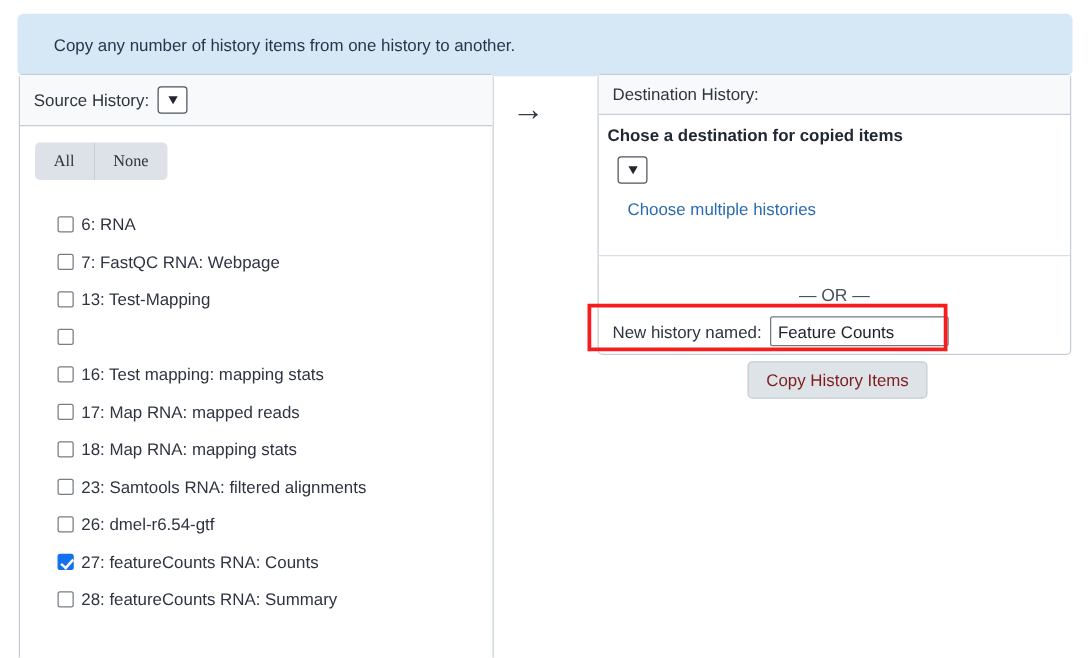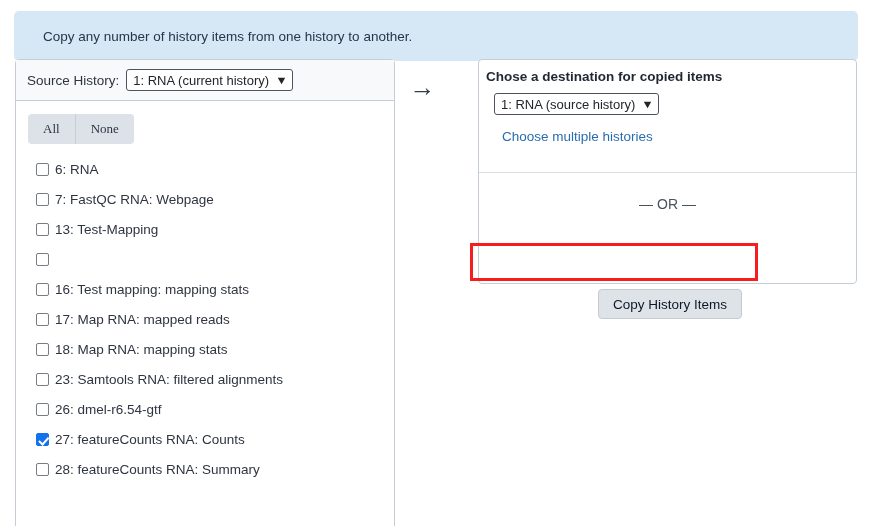--- a/index.html
+++ b/index.html
@@ -103,21 +103,21 @@
     border-radius: 4px 0 0 4px;
     border-right: 1px solid #c9ced5;
   }
   .seg-btn:last-child {
     border-radius: 0 4px 4px 0;
   }
 
   
   #history-item-list {
     list-style: none;
-    margin: 8px;
+    margin: 18px;
     padding: 0;
   }
   .history-item {
     display: flex;
     align-items: flex-start;
     height: 30px;
     gap: 6px;
   }
   .cb {
     width: 13px;
@@ -261,37 +261,36 @@
     position: absolute;
     left: 598px;
     top: 289px;
     height: 30px;
     padding: 0 14px;
     background: #dee3e8;
     border: 1px solid #c4cbd2;
     border-radius: 4px;
     font-family: "Liberation Sans", sans-serif;
     font-size: 13.5px;
-    color: #0f172a;
+    color: #7f1d1d;
     cursor: pointer;
   }
 </style>
 </head>
 <body>
 
 <div id="info-banner">
   <span>Copy any number of history items from one history to another.</span>
 </div>
 
 <div id="source-panel">
 
   <div id="source-panel-header">
     <span id="source-history-label">Source History:</span>
     <span class="select-box">
-      <span>1: RNA (current history)</span>
       <span class="caret">▼</span>
     </span>
   </div>
 
   <div id="source-panel-body">
 
     <div id="selection-buttons">
       <button class="seg-btn">All</button>
       <button class="seg-btn">None</button>
     </div>
@@ -342,32 +341,38 @@
         </li>
       </ul>
 
   </div>
 </div>
 
 <div id="transfer-arrow">→</div>
 
 <div id="destination-panel">
 
+  <div id="destination-panel-header">
+    <span>Destination History:</span>
+  </div>
 
   <div id="destination-chooser">
     <div id="destination-heading">Chose a destination for copied items</div>
     <div id="destination-select-wrap">
       <span class="select-box">
-        <span>1: RNA (source history)</span>
         <span class="caret">▼</span>
       </span>
     </div>
     <a id="choose-multiple-link">Choose multiple histories</a>
   </div>
 
   <div id="or-divider">— OR —</div>
 
+  <div id="new-history-row">
+    <span id="new-history-label">New history named:</span>
+    <input id="new-history-input" type="text" value="Feature Counts" style="">
+  </div>
 
 </div>
 
 <div id="highlight-box"></div>
 
 <button id="copy-history-items-button">Copy History Items</button>
 
 </body></html>

